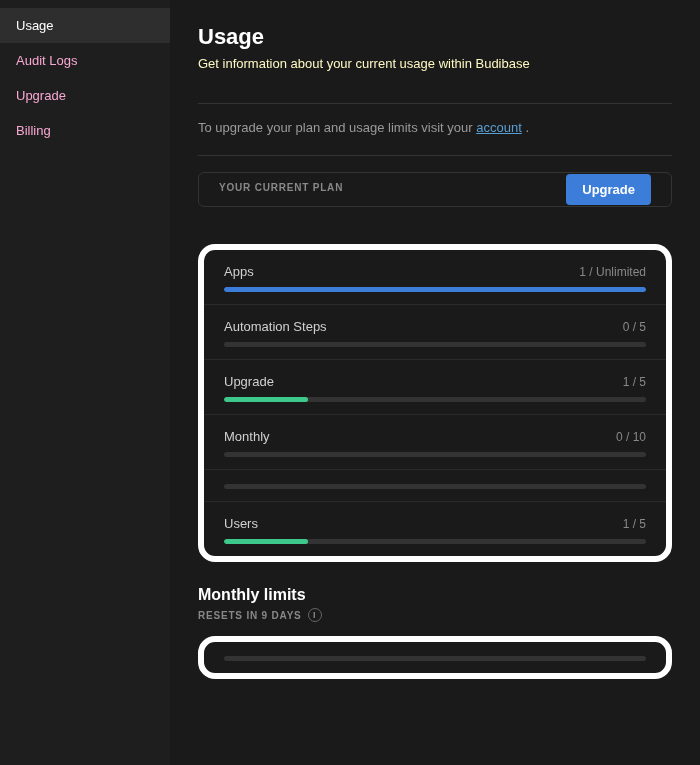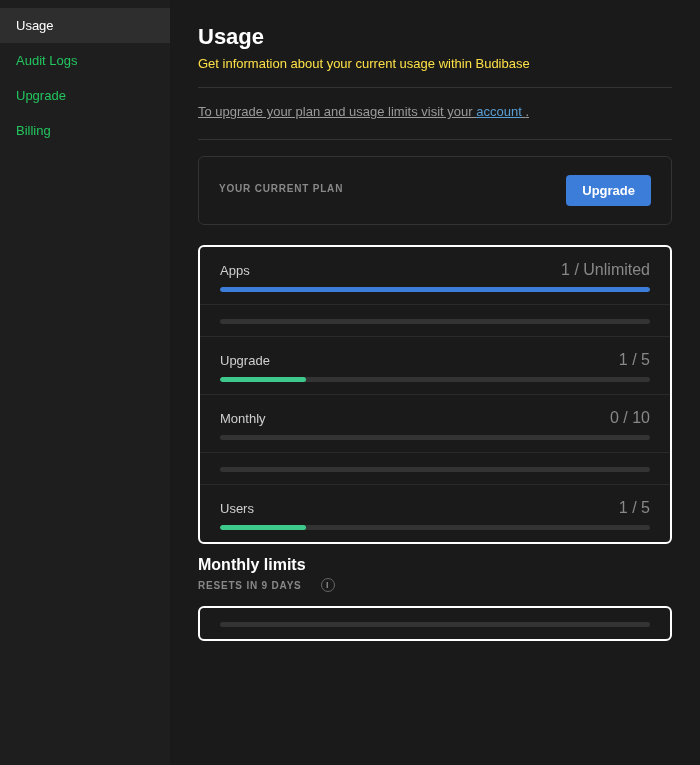--- a/index.html
+++ b/index.html
@@ -16,21 +16,21 @@
     
     .sidebar {
       width: 170px;
       background: #1e1e1e;
       flex-shrink: 0;
       padding-top: 8px;
     }
     .sidebar-item {
       padding: 10px 16px;
       cursor: pointer;
-      color: #22c55e;
+      color: #f9a8d4;
       font-size: 13px;
     }
     .sidebar-item.active {
       background: #2e2e2e;
       color: #ffffff;
     }
 
     
     .main {
       flex: 1;
@@ -40,49 +40,48 @@
     }
 
     .page-title {
       font-size: 22px;
       font-weight: 700;
       color: #ffffff;
       margin-bottom: 6px;
     }
 
     .page-subtitle {
-      color: #fde047;
-      font-size: 13px;
-      margin-bottom: 16px;
+      color: #fef9c3;
+      font-size: 13px;
+      margin-bottom: 32px;
     }
 
     .divider {
       border: none;
       border-top: 1px solid #333;
       margin: 16px 0;
     }
 
     .upgrade-note {
       font-size: 13px;
       color: #9a9a9a;
       margin-bottom: 20px;
-      text-decoration: underline;
     }
     .upgrade-note a {
       color: #5a9fd4;
       text-decoration: underline;
       cursor: pointer;
     }
 
     
     .plan-card {
       border: 1px solid #333;
       border-radius: 6px;
-      padding: 18px 20px;
-      margin-bottom: 20px;
+      padding: 1px 20px;
+      margin-bottom: 37px;
       display: flex;
       align-items: center;
       justify-content: space-between;
     }
     .plan-label {
       font-size: 10px;
       font-weight: 600;
       letter-spacing: 0.08em;
       color: #888;
       text-transform: uppercase;
@@ -100,22 +99,22 @@
       border: none;
       border-radius: 4px;
       padding: 8px 16px;
       font-size: 13px;
       font-weight: 600;
       cursor: pointer;
     }
 
     
     .usage-section {
-      border: 2px solid #ffffff;
-      border-radius: 6px;
+      border: 6px solid #ffffff;
+      border-radius: 17px;
       overflow: hidden;
     }
 
     .usage-row {
       padding: 14px 20px 12px;
       border-bottom: 1px solid #2a2a2a;
     }
     .usage-row:last-child {
       border-bottom: none;
     }
@@ -125,21 +124,21 @@
       justify-content: space-between;
       align-items: center;
       margin-bottom: 8px;
     }
     .usage-label {
       font-size: 13px;
       color: #d0d0d0;
       font-weight: 500;
     }
     .usage-count {
-      font-size: 16px;
+      font-size: 12px;
       color: #888;
     }
 
     .progress-track {
       width: 100%;
       height: 5px;
       background: #333;
       border-radius: 3px;
       overflow: hidden;
     }
@@ -149,33 +148,33 @@
     }
     .progress-fill.blue { background: #3b7dd8; }
     .progress-fill.green { background: #3dc98b; }
     .progress-fill.none { width: 0%; }
 
     
     .monthly-title {
       font-size: 16px;
       font-weight: 700;
       color: #ffffff;
-      margin-top: 12px;
+      margin-top: 24px;
       margin-bottom: 4px;
     }
     .resets-label {
       font-size: 10px;
       font-weight: 600;
       letter-spacing: 0.08em;
       color: #888;
       text-transform: uppercase;
       margin-bottom: 14px;
       display: flex;
       align-items: center;
-      gap: 19px;
+      gap: 6px;
     }
     .info-icon {
       width: 14px;
       height: 14px;
       border-radius: 50%;
       border: 1px solid #666;
       display: inline-flex;
       align-items: center;
       justify-content: center;
       font-size: 9px;
@@ -218,20 +217,24 @@
   <div class="usage-row">
         <div class="usage-row-header">
           <span class="usage-label">Apps</span>
           <span class="usage-count">1 / Unlimited</span>
         </div>
         <div class="progress-track">
           <div class="progress-fill blue" style="width: 100%;"></div>
         </div>
       </div>
       <div class="usage-row">
+        <div class="usage-row-header">
+          <span class="usage-label">Automation Steps</span>
+          <span class="usage-count">0 / 5</span>
+        </div>
         <div class="progress-track">
           <div class="progress-fill none" style="width: 0%;"></div>
         </div>
       </div>
       <div class="usage-row">
         <div class="usage-row-header">
           <span class="usage-label">Upgrade</span>
           <span class="usage-count">1 / 5</span>
         </div>
         <div class="progress-track">

